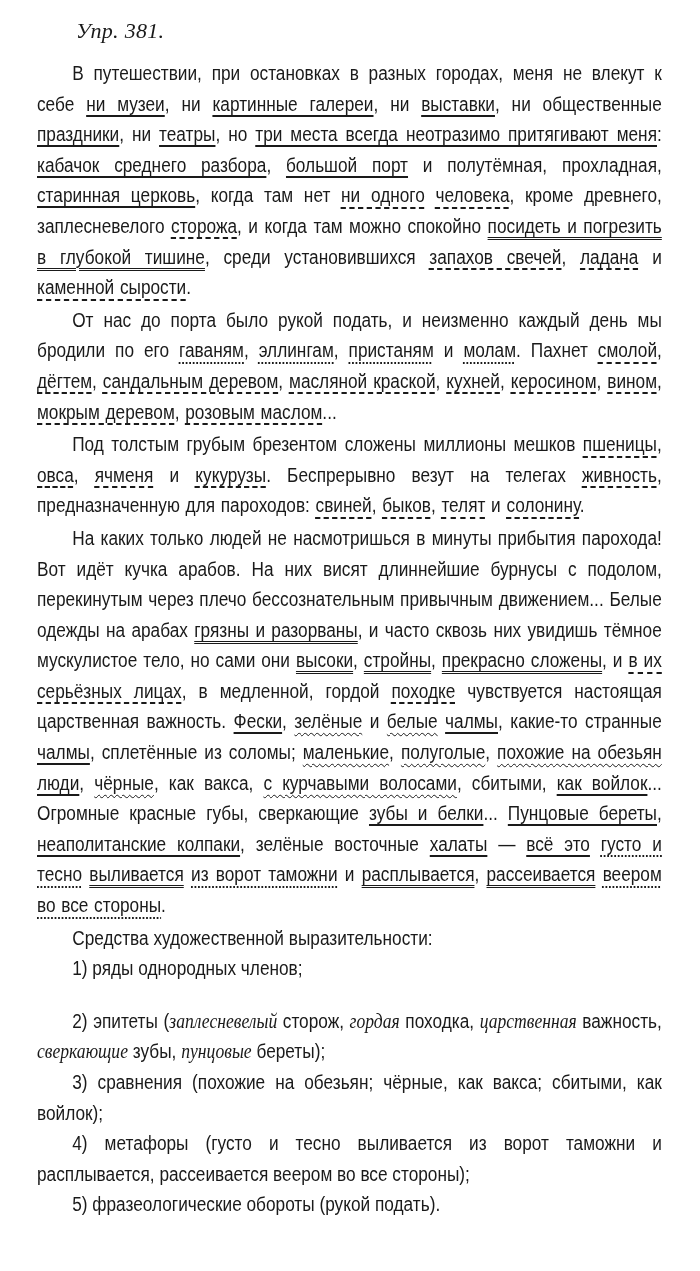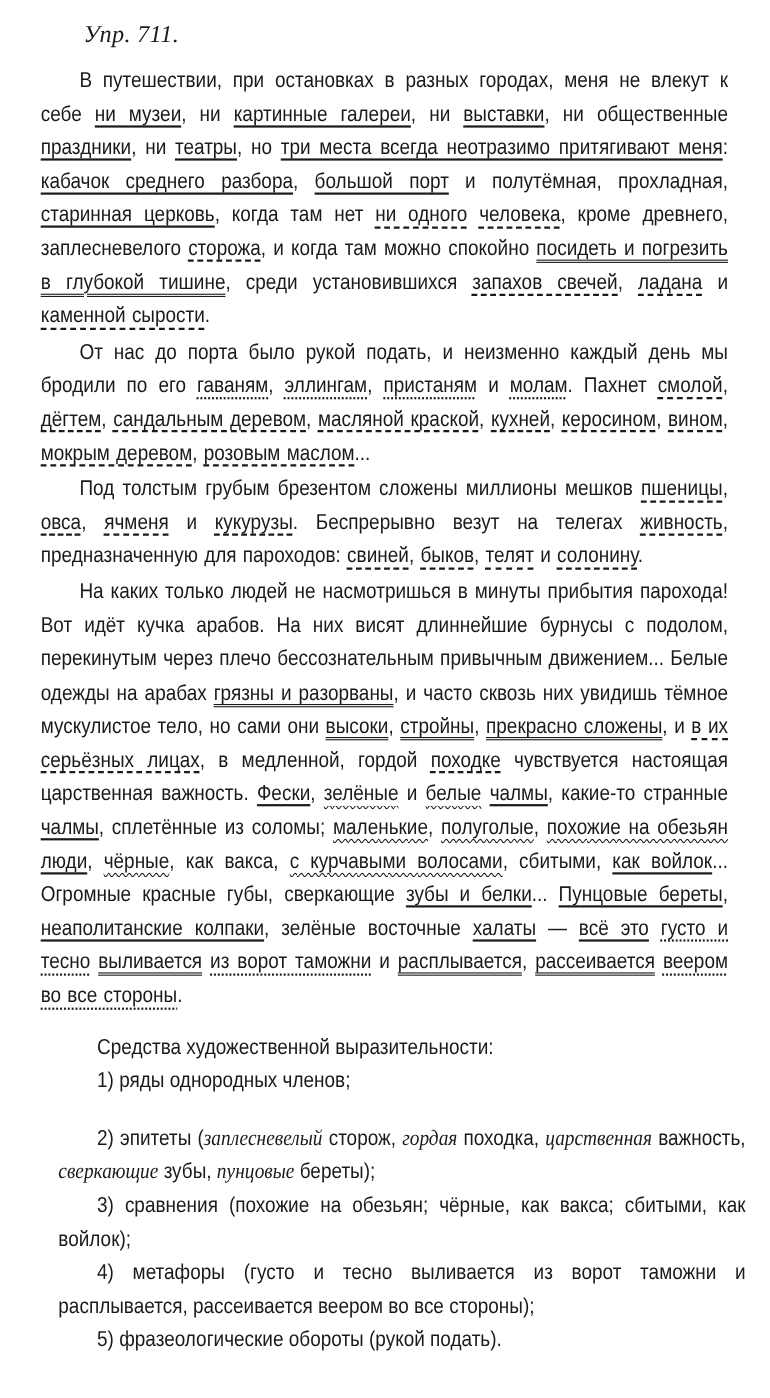--- a/index.html
+++ b/index.html
@@ -23,35 +23,35 @@
     word-spacing: 1px;
   }
   .p1 { margin-bottom: 2px; }
   .p2, .p3, .p4 { margin-top: 0; margin-bottom: 2px; }
   .u-subj { text-decoration: underline; text-decoration-thickness: 1.5px; text-underline-offset: 4px; }
   .u-pred { text-decoration: underline double; text-decoration-thickness: 1px; text-underline-offset: 4px; }
   .u-obj { text-decoration: underline dashed; text-decoration-thickness: 1.5px; text-underline-offset: 5px; }
   .u-attr { text-decoration: underline wavy; text-decoration-thickness: 1px; text-underline-offset: 4px; }
   .u-adv { text-decoration: underline dotted; text-decoration-thickness: 2px; text-underline-offset: 5px; }
   .summary-title { margin-top: 2px; }
-  .list { margin: 16px; padding: 0; }
+  .list { margin: 0; padding: 0; }
   .list .item {
     font-size: 19.6px; line-height: 30.6px;
     text-align: justify; text-indent: 40px;
     transform: scaleX(0.88); transform-origin: left top;
     width: 710px; margin: 0;
   }
   .list .gap { margin-top: 22px; }
   .it { font-style: italic; font-family: "Liberation Serif", serif; font-size: 20px; }
 </style>
 </head>
 <body>
 
 <div class="page">
-  <div class="title">Упр. 711.</div>
+  <div class="title">Упр. 381.</div>
 
   <p class="para p1"><span>В путешествии, при остановках в разных городах, меня не влекут к себе </span><span class="u-subj">ни музеи</span><span>, ни </span><span class="u-subj">картинные галереи</span><span>, ни </span><span class="u-subj">выставки</span><span>, ни общественные </span><span class="u-subj">праздники</span><span>, ни </span><span class="u-subj">театры</span><span>, но </span><span class="u-subj">три места всегда неотразимо притягивают меня</span><span>: </span><span class="u-subj">кабачок среднего разбора</span><span>, </span><span class="u-subj">большой порт</span><span> и полутёмная, прохладная, </span><span class="u-subj">старинная церковь</span><span>, когда там нет </span><span class="u-obj">ни одного</span><span> </span><span class="u-obj">человека</span><span>, кроме древнего, заплесневелого </span><span class="u-obj">сторожа</span><span>, и когда там можно спокойно </span><span class="u-pred">посидеть и погрезить в глубокой тишине</span><span>, среди установившихся </span><span class="u-obj">запахов свечей</span><span>, </span><span class="u-obj">ладана</span><span> и </span><span class="u-obj">каменной сырости</span><span>.</span></p>
 
   <p class="para p2"><span>От нас до порта было рукой подать, и неизменно каждый день мы бродили по его </span><span class="u-adv">гаваням</span><span>, </span><span class="u-adv">эллингам</span><span>, </span><span class="u-adv">пристаням</span><span> и </span><span class="u-adv">молам</span><span>. Пахнет </span><span class="u-obj">смолой</span><span>, </span><span class="u-obj">дёгтем</span><span>, </span><span class="u-obj">сандальным деревом</span><span>, </span><span class="u-obj">масляной краской</span><span>, </span><span class="u-obj">кухней</span><span>, </span><span class="u-obj">керосином</span><span>, </span><span class="u-obj">вином</span><span>, </span><span class="u-obj">мокрым деревом</span><span>, </span><span class="u-obj">розовым маслом</span><span>...</span></p>
 
   <p class="para p3"><span>Под толстым грубым брезентом сложены миллионы мешков </span><span class="u-obj">пшеницы</span><span>, </span><span class="u-obj">овса</span><span>, </span><span class="u-obj">ячменя</span><span> и </span><span class="u-obj">кукурузы</span><span>. Беспрерывно везут на телегах </span><span class="u-obj">живность</span><span>, предназначенную для пароходов: </span><span class="u-obj">свиней</span><span>, </span><span class="u-obj">быков</span><span>, </span><span class="u-obj">телят</span><span> и </span><span class="u-obj">солонину</span><span>.</span></p>
 
   <p class="para p4"><span>На каких только людей не насмотришься в минуты прибытия парохода! Вот идёт кучка арабов. На них висят длиннейшие бурнусы с подолом, перекинутым через плечо бессознательным привычным движением... Белые одежды на арабах </span><span class="u-pred">грязны и разорваны</span><span>, и часто сквозь них увидишь тёмное мускулистое тело, но сами они </span><span class="u-pred">высоки</span><span>, </span><span class="u-pred">стройны</span><span>, </span><span class="u-pred">прекрасно сложены</span><span>, и </span><span class="u-obj">в их серьёзных лицах</span><span>, в медленной, гордой </span><span class="u-obj">походке</span><span> чувствуется настоящая царственная важность. </span><span class="u-subj">Фески</span><span>, </span><span class="u-attr">зелёные</span><span> и </span><span class="u-attr">белые</span><span> </span><span class="u-subj">чалмы</span><span>, какие-то странные </span><span class="u-subj">чалмы</span><span>, сплетённые из соломы; </span><span class="u-attr">маленькие</span><span>, </span><span class="u-attr">полуголые</span><span>, </span><span class="u-attr">похожие на обезьян</span><span> </span><span class="u-subj">люди</span><span>, </span><span class="u-attr">чёрные</span><span>, как вакса, </span><span class="u-attr">с курчавыми волосами</span><span>, сбитыми, </span><span class="u-subj">как войлок</span><span>... Огромные красные губы, сверкающие </span><span class="u-subj">зубы и белки</span><span>... </span><span class="u-subj">Пунцовые береты</span><span>, </span><span class="u-subj">неаполитанские колпаки</span><span>, зелёные восточные </span><span class="u-subj">халаты</span><span> — </span><span class="u-subj">всё это</span><span> </span><span class="u-adv">густо и тесно</span><span> </span><span class="u-pred">выливается</span><span> </span><span class="u-adv">из ворот таможни</span><span> и </span><span class="u-pred">расплывается</span><span>, </span><span class="u-pred">рассеивается</span><span> </span><span class="u-adv">веером во все стороны</span><span>.</span></p>
 
   <div class="list">

